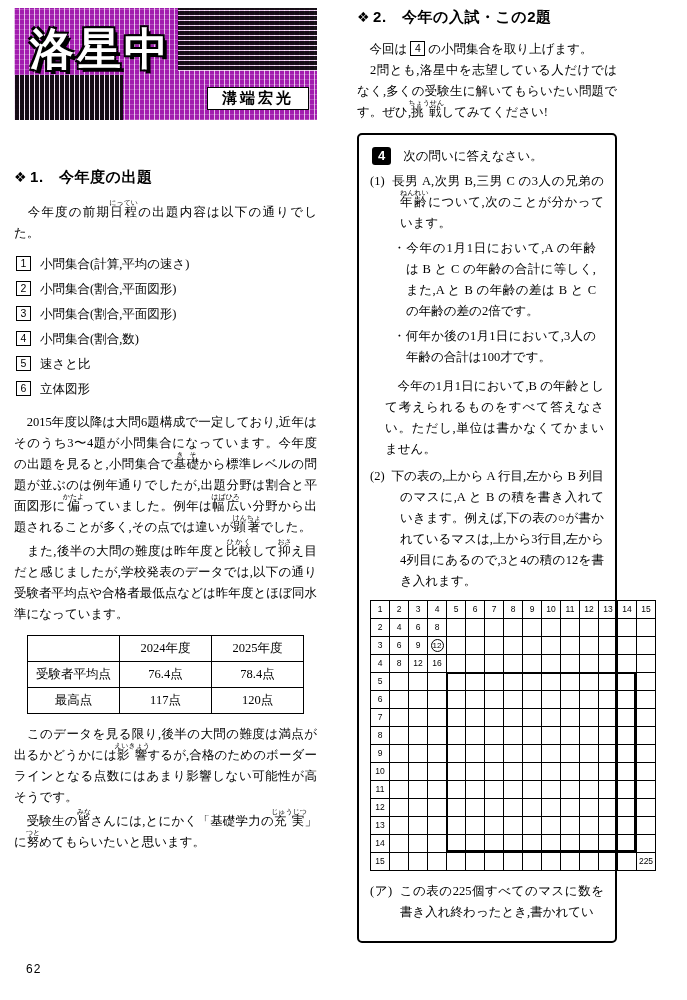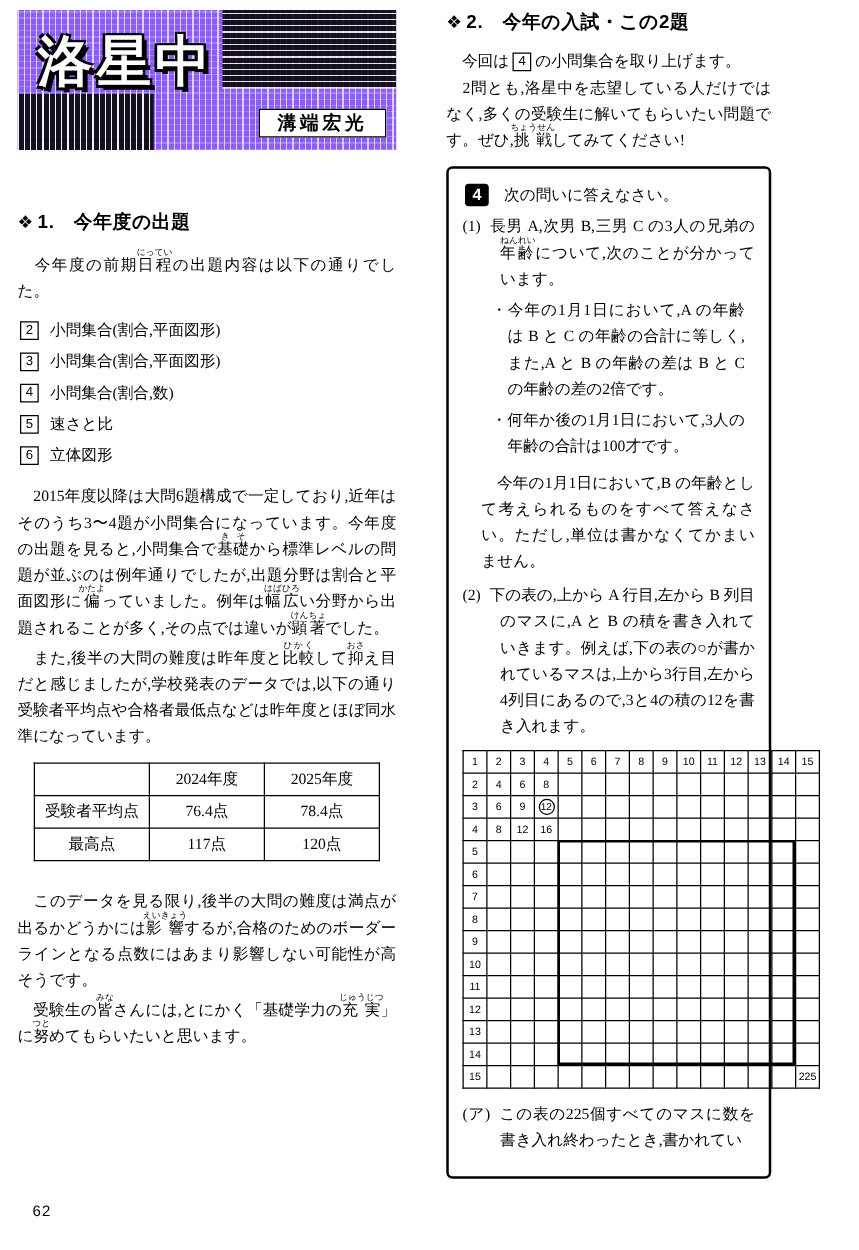--- a/index.html
+++ b/index.html
@@ -7,21 +7,21 @@
   #page {
     position:relative; width:687px; height:1000px; background:#fff;
     color:#000; font-family:"Liberation Serif","DejaVu Serif",serif;
     overflow:hidden;
   }
   .col { position:absolute; top:8px; }
   .col-left  { left:14px;  width:303px; }
   .col-right { left:357px; width:260px; }
 
   
-  .masthead { position:relative; width:100%; height:112px; background:#8b5cf6; overflow:hidden; }
+  .masthead { position:relative; width:100%; height:112px; background:#a21caf; overflow:hidden; }
   .mh-pattern { position:absolute; inset:0;
     background-image:
       repeating-linear-gradient(90deg, rgba(255,255,255,.7) 0 1px, transparent 1px 5px),
       repeating-linear-gradient(0deg, rgba(255,255,255,.22) 0 1px, transparent 1px 5px);
   }
   .mh-block { position:absolute; }
   .mh-block.b1 { right:0; top:0; width:46%; height:56%;
     background:repeating-linear-gradient(0deg, rgba(255,255,255,.75) 0 1px, rgba(10,10,10,.92) 1px 5px); }
   .mh-block.b2 { left:0; bottom:0; width:36%; height:40%;
     background:repeating-linear-gradient(90deg, rgba(255,255,255,.65) 0 1px, rgba(10,10,10,.92) 1px 5px); }
@@ -46,21 +46,21 @@
 
   
   .issue-list { list-style:none; margin:8px 0 10px 2px; }
   .issue-list li { line-height:25px; font-size:12.5px; }
   .box-num { display:inline-block; min-width:15px; height:15px; line-height:13px;
     border:1px solid #000; text-align:center; font-size:10.5px; padding:0 1px;
     font-family:"Liberation Sans","DejaVu Sans",sans-serif; margin-right:9px; vertical-align:1px; }
   .box-num.inline { margin:0 3px; }
 
   
-  .score-table { border-collapse:collapse; margin:10px auto 22px; }
+  .score-table { border-collapse:collapse; margin:10px auto 10px; }
   .score-table th, .score-table td { border:1px solid #000; font-weight:normal;
     font-size:12.5px; text-align:center; padding:2px 8px; line-height:21px; }
   .score-table .lbl { min-width:92px; }
   .score-table .val { min-width:92px; }
 
   
   .problem-box { border:2px solid #000; border-radius:5px; padding:12px 11px 14px; margin-top:10px; }
   .prob-head { margin-bottom:4px; font-size:12.5px; }
   .num-chip { display:inline-block; background:#000; color:#fff;
     font-family:"Liberation Sans","DejaVu Sans",sans-serif; font-weight:bold;
@@ -96,20 +96,21 @@
       <div class="mh-block b2"></div>
       <div class="mh-title">洛星中</div>
       <div class="mh-author">溝端宏光</div>
     </div>
 
     <h2 class="sec-head"><span class="mark">❖</span><span>1.　今年度の出題</span></h2>
 
     <p class="body">　今年度の前期<ruby>日程<rt>にってい</rt></ruby>の出題内容は以下の通りでした。</p>
 
     <ul class="issue-list">
+      <li><span class="box-num">1</span><span>小問集合(計算,平均の速さ)</span></li>
       <li><span class="box-num">2</span><span>小問集合(割合,平面図形)</span></li>
       <li><span class="box-num">3</span><span>小問集合(割合,平面図形)</span></li>
       <li><span class="box-num">4</span><span>小問集合(割合,数)</span></li>
       <li><span class="box-num">5</span><span>速さと比</span></li>
       <li><span class="box-num">6</span><span>立体図形</span></li>
     </ul>
 
     <p class="body">　2015年度以降は大問6題構成で一定しており,近年はそのうち3〜4題が小問集合になっています。今年度の出題を見ると,小問集合で<ruby>基礎<rt>きそ</rt></ruby>から標準レベルの問題が並ぶのは例年通りでしたが,出題分野は割合と平面図形に<ruby>偏<rt>かたよ</rt></ruby>っていました。例年は<ruby>幅広<rt>はばひろ</rt></ruby>い分野から出題されることが多く,その点では違いが<ruby>顕著<rt>けんちょ</rt></ruby>でした。</p>
     <p class="body">　また,後半の大問の難度は昨年度と<ruby>比較<rt>ひかく</rt></ruby>して<ruby>抑<rt>おさ</rt></ruby>え目だと感じましたが,学校発表のデータでは,以下の通り受験者平均点や合格者最低点などは昨年度とほぼ同水準になっています。</p>
 

